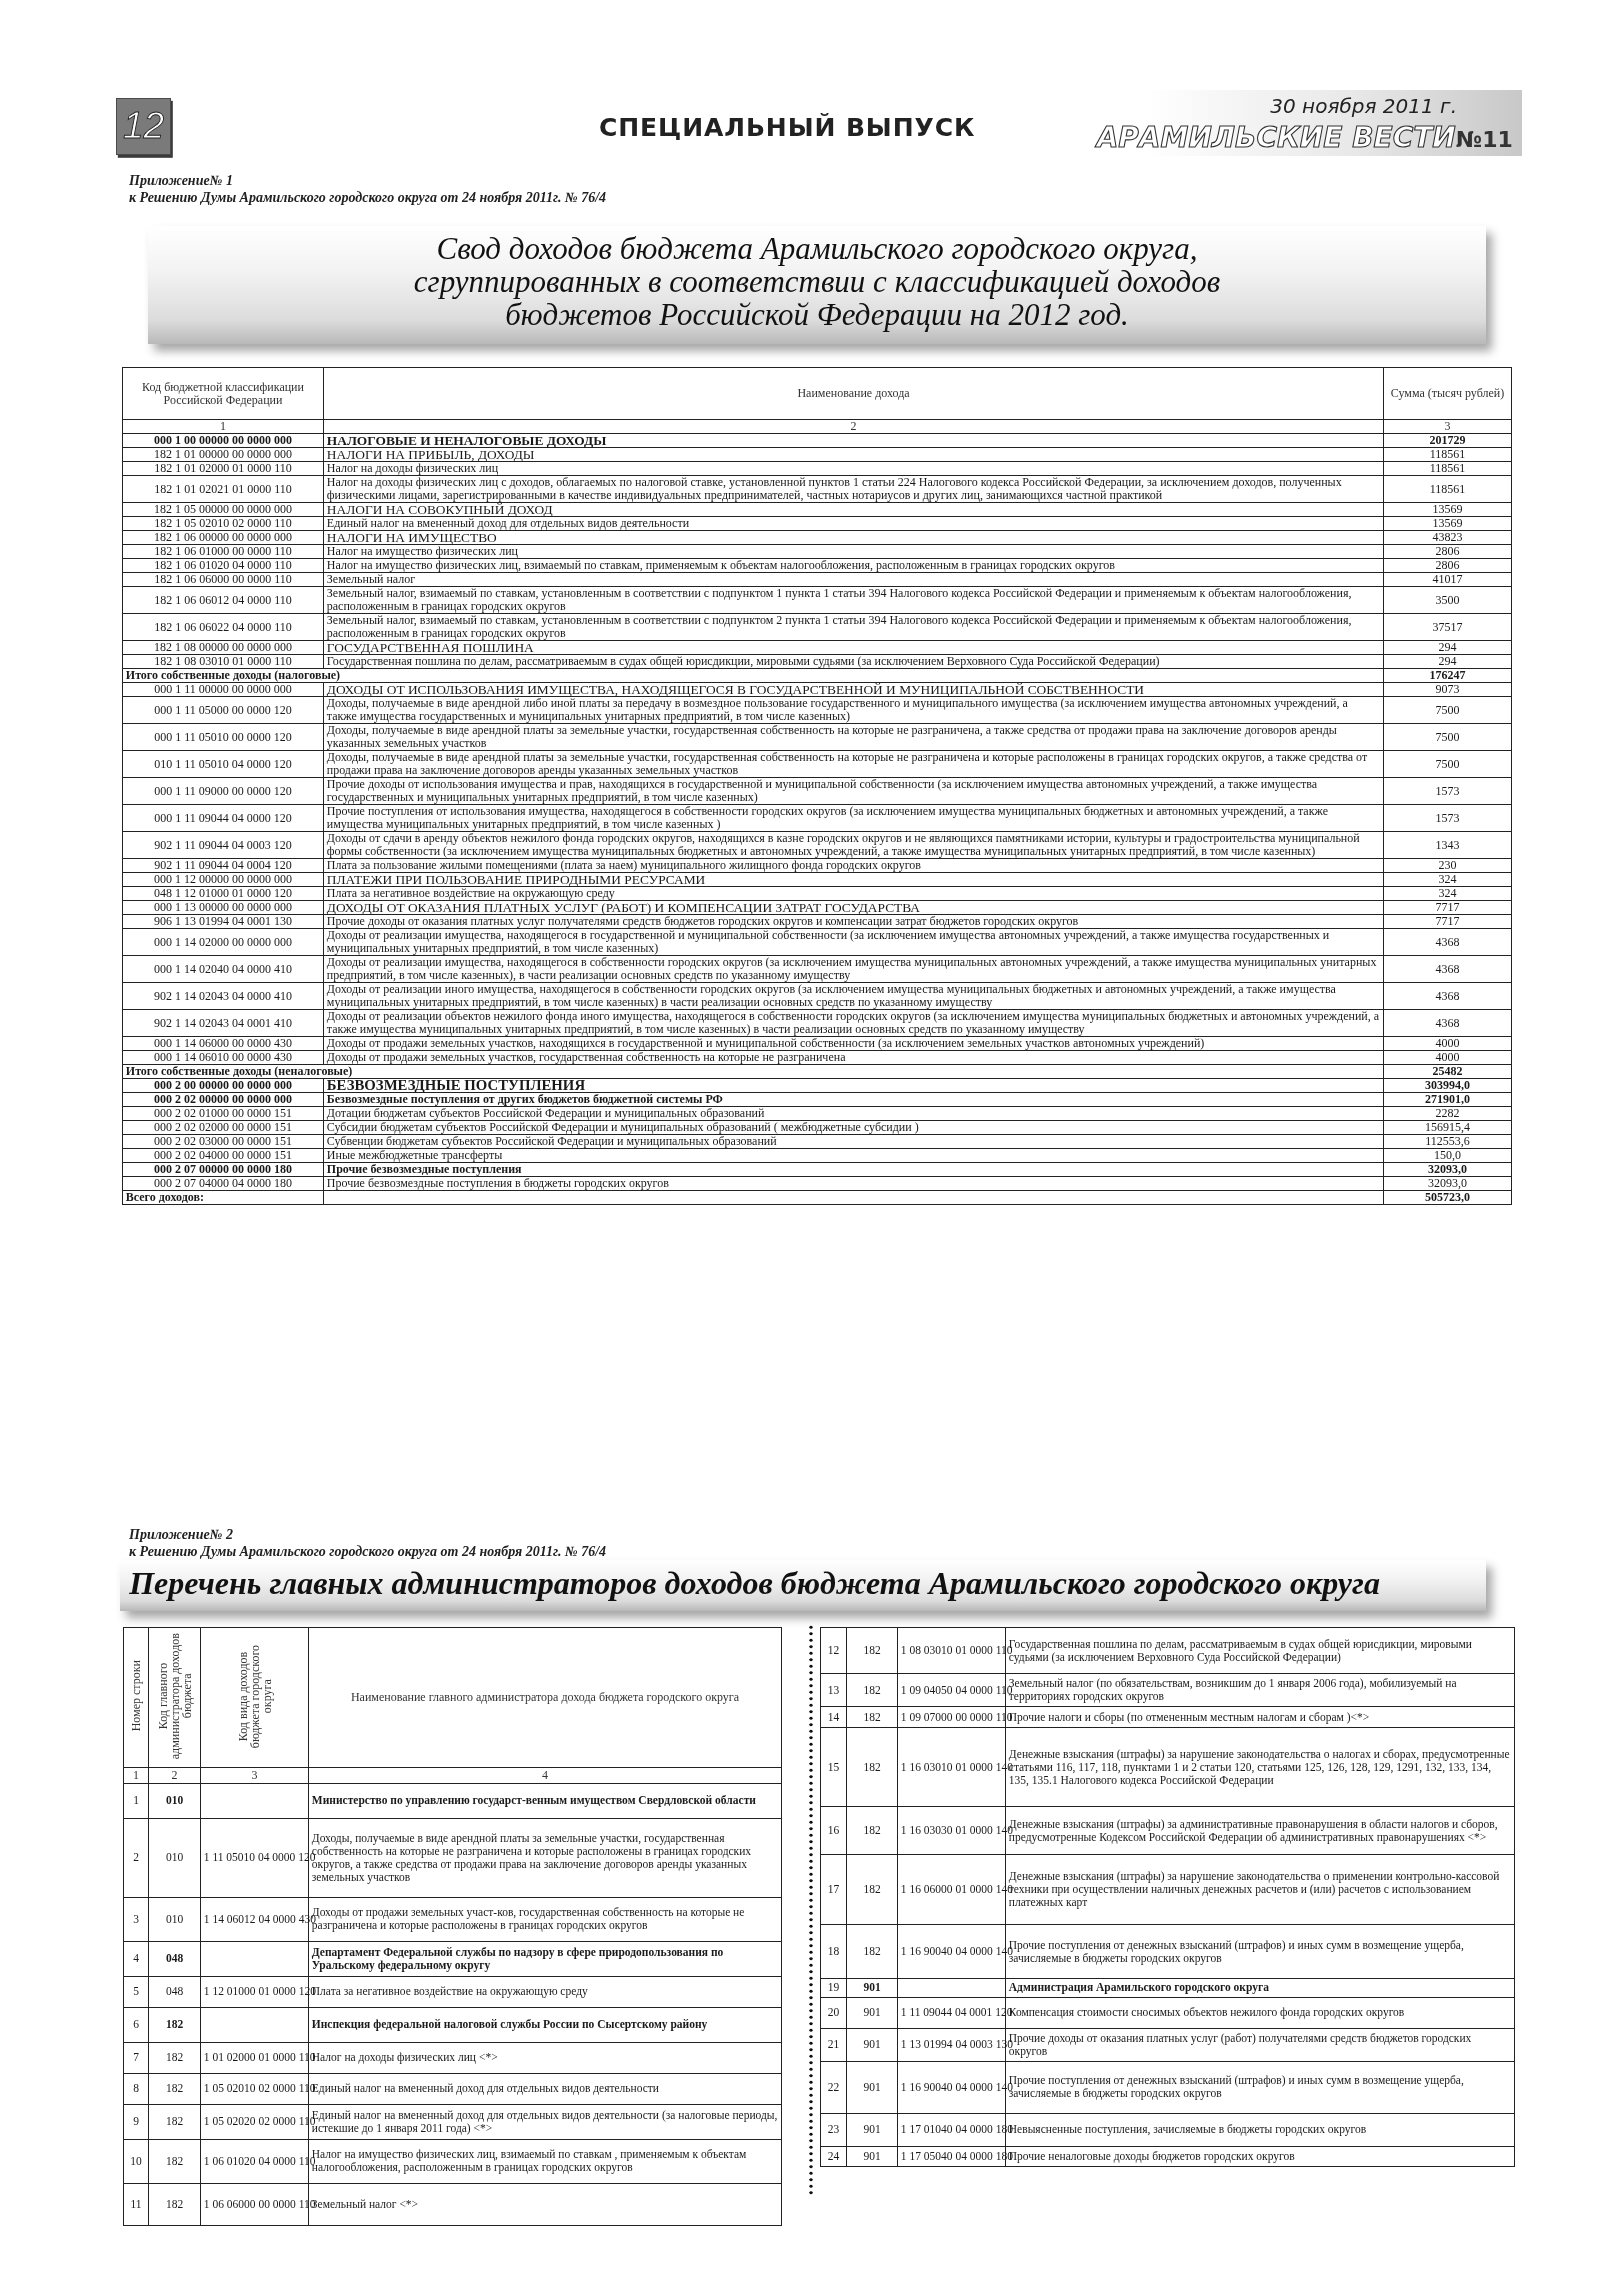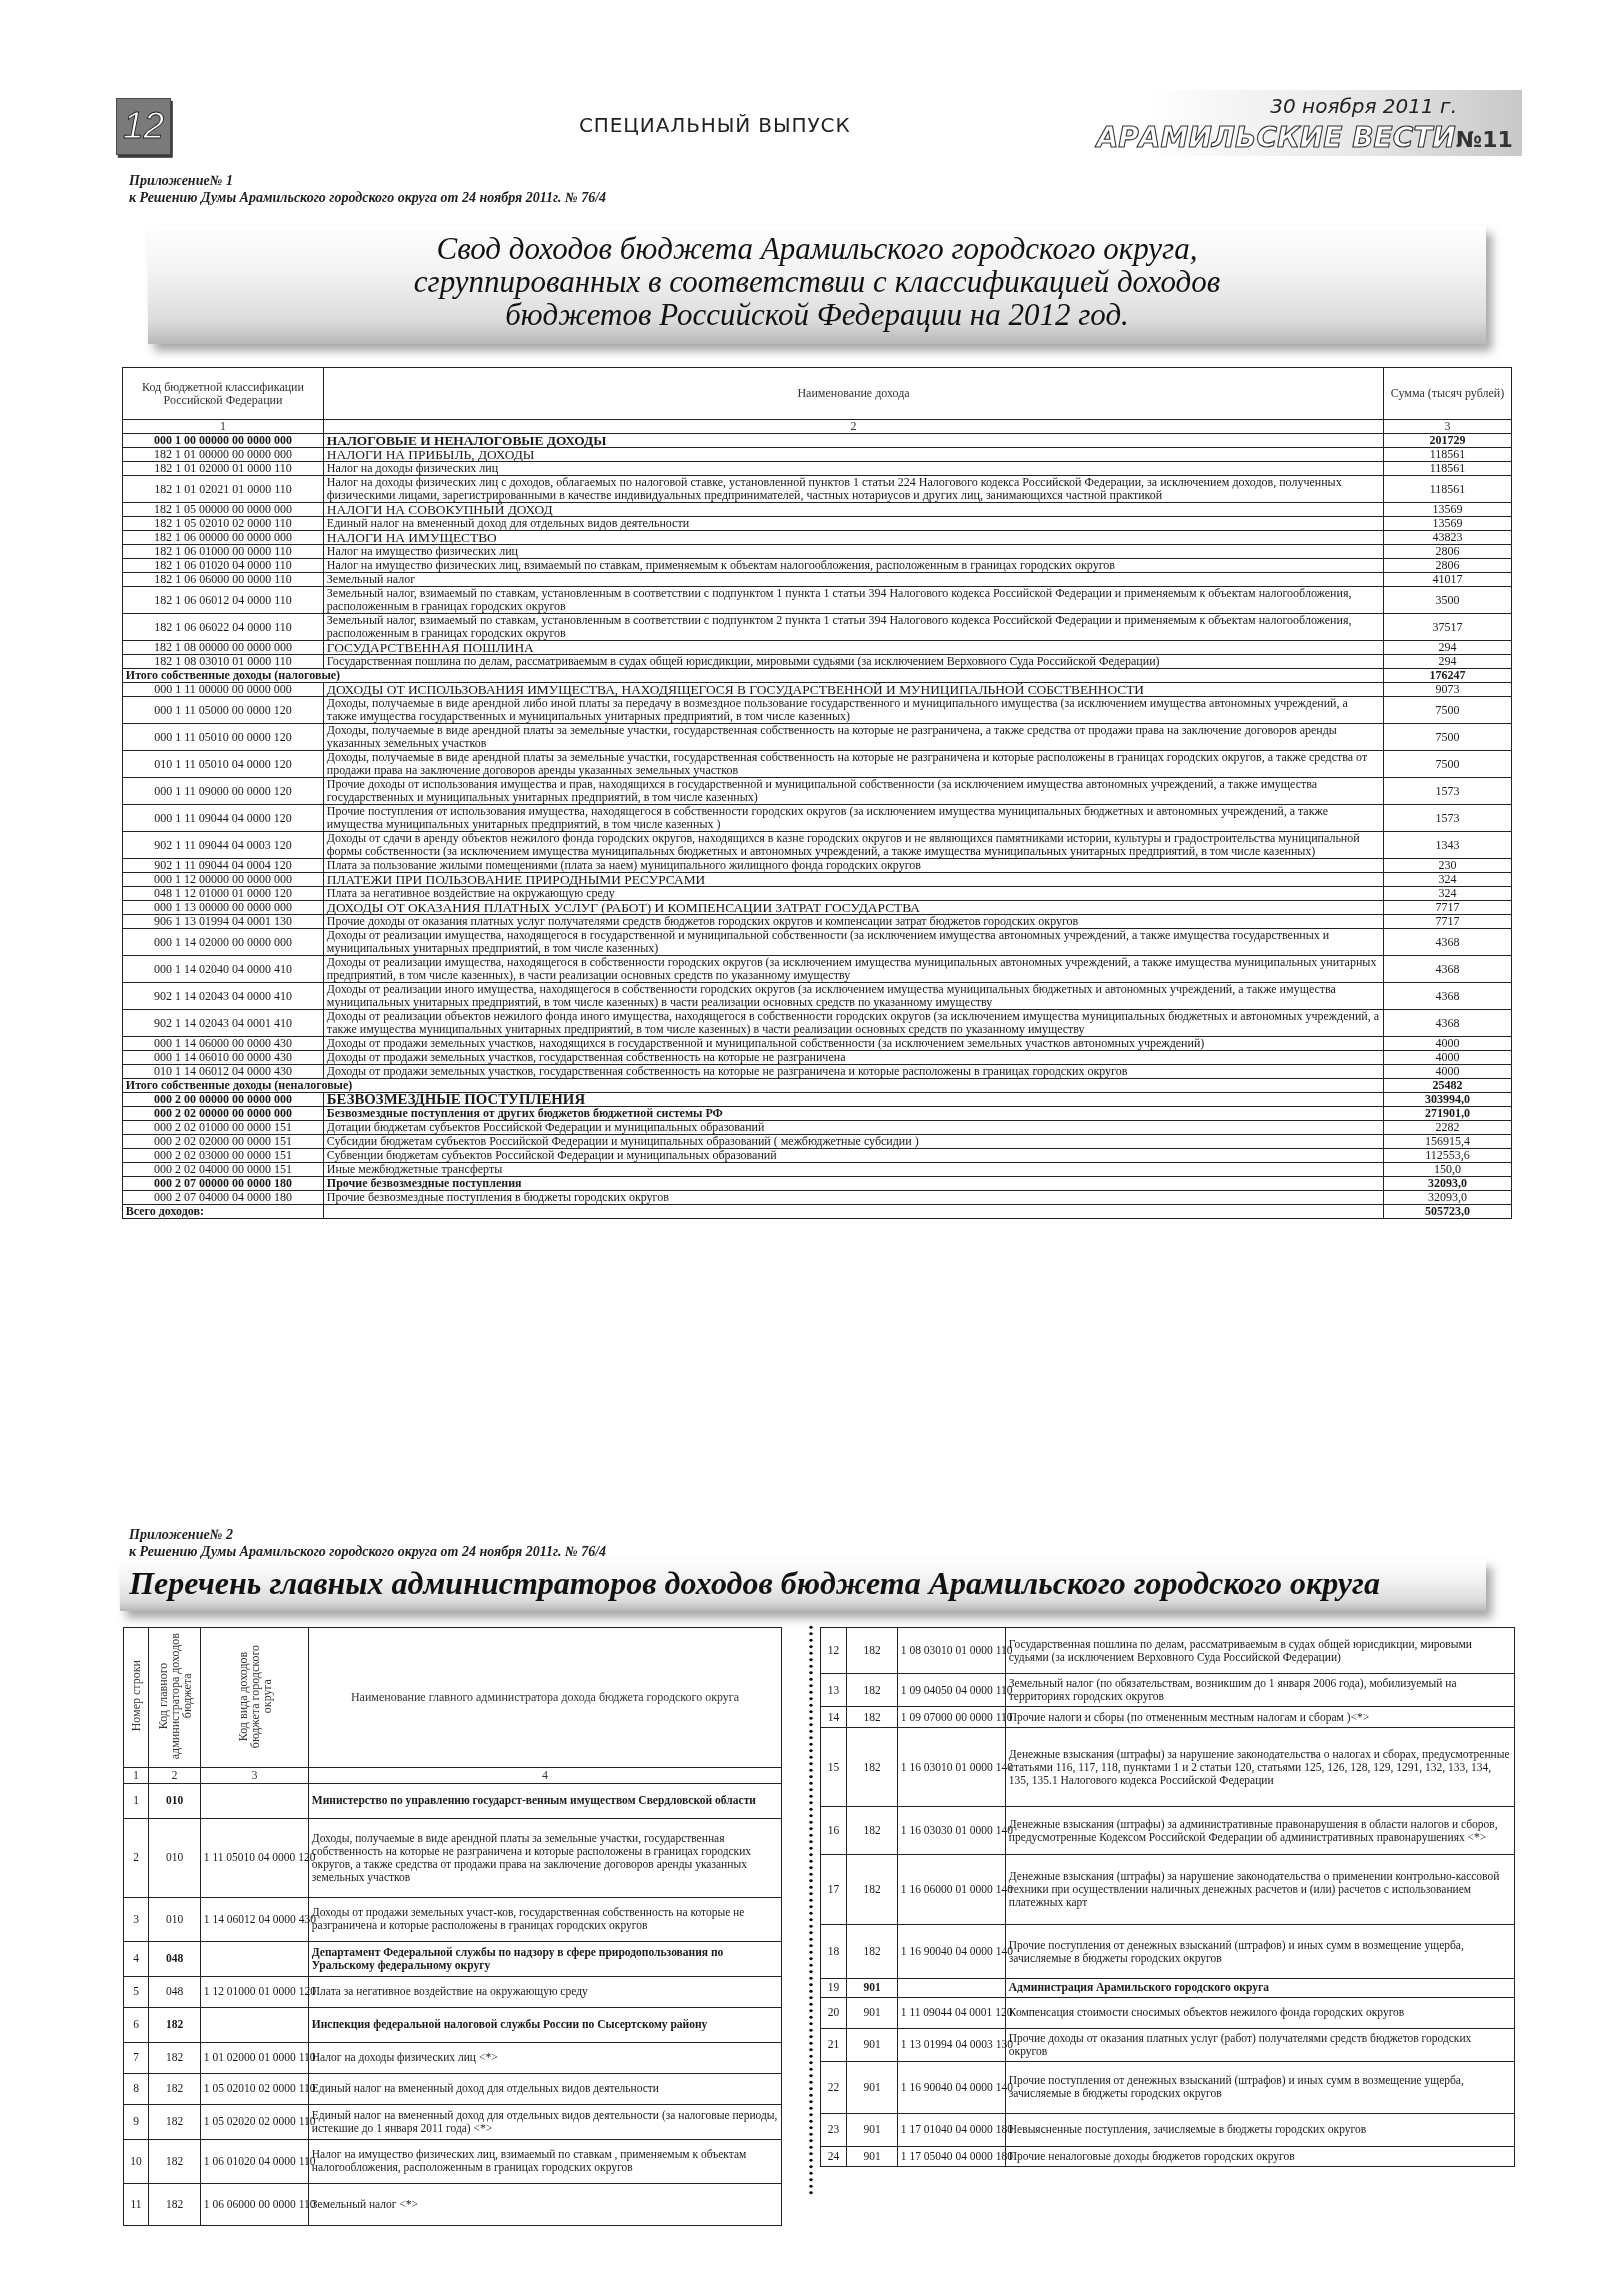--- a/index.html
+++ b/index.html
@@ -1,21 +1,21 @@
 <!DOCTYPE html>
 <html style="font-size:14.8px"><head>
 <meta charset="utf-8">
 <style>
   * { box-sizing: border-box; margin: 0; padding: 0; }
   html, body { width: 1619px; height: 2290px; background: #ffffff; }
   body { position: relative; font-family: "Liberation Serif", serif; color: #1a1a1a; overflow: hidden; }
 
   
   .page-num { position: absolute; left: 116px; top: 98px; width: 55px; height: 57px; background: #7a7a7a; border: 1.8px solid #4a4a4a; box-shadow: 1.8px 2.8px 0 #3a3a3a; color: #fff; font-family: "Liberation Sans", sans-serif; font-size: 37px; text-align: center; line-height: 54px; -webkit-text-stroke: 0.9px #222; font-style: italic; }
-  .issue-label { position: absolute; left: 579px; top: 113px; font-family: "DejaVu Sans", sans-serif; font-size: 20px; letter-spacing: 0.9px; color: #222; }
+  .issue-label { position: absolute; left: 599px; top: 113px; font-family: "DejaVu Sans", sans-serif; font-size: 25px; letter-spacing: 0.9px; color: #222; font-weight: bold; }
   .masthead { position: absolute; left: 1144px; top: 90px; width: 378px; height: 66px; background: linear-gradient(90deg, rgba(255,255,255,0) 0%, rgba(230,230,230,0.9) 55%, #c8c8c8 100%); }
   .masthead-date { position: absolute; right: 65px; top: 3.7px; font-family: "DejaVu Sans", sans-serif; font-style: italic; font-size: 20px; color: #222; }
   .masthead-title { position: absolute; right: 9.2px; top: 31px; font-family: "DejaVu Sans", sans-serif; font-weight: bold; font-style: italic; font-size: 28px; color: #fff; -webkit-text-stroke: 1.1px #333; letter-spacing: 0px; white-space: nowrap; }
   .masthead-title .no { font-size: 22px; color: #333; -webkit-text-stroke: 0; font-style: normal; }
 
   .appendix-note { position: absolute; left: 129px; font-style: italic; font-weight: bold; font-size: 14px; line-height: 16.6px; color: #222; }
 
   .banner { position: absolute; left: 148px; width: 1338px; background: linear-gradient(180deg, #ffffff 0%, #f2f2f2 40%, #dcdcdc 80%, #b8b8b8 100%); box-shadow: 5.5px 7.4px 9.2px rgba(0,0,0,0.35); }
   .banner-1 { top: 226px; height: 118px; }
   .banner-1 .banner-text { font-style: italic; font-weight: normal; font-size: 31px; line-height: 33px; text-align: center; padding-top: 5.5px; color: #111; }
@@ -244,25 +244,20 @@
         <td class="amt">4368</td>
       </tr>
       <tr>
         <td class="code">000 1 14 06000 00 0000 430</td>
         <td class="">Доходы от продажи земельных участков, находящихся в государственной и муниципальной собственности (за исключением земельных участков автономных учреждений)</td>
         <td class="amt">4000</td>
       </tr>
       <tr>
         <td class="code">000 1 14 06010 00 0000 430</td>
         <td class="">Доходы от продажи земельных участков, государственная собственность на которые не разграничена</td>
-        <td class="amt">4000</td>
-      </tr>
-      <tr>
-        <td class="code">010 1 14 06012 04 0000 430</td>
-        <td class="">Доходы от  продажи земельных участков, государственная собственность на которые не разграничена и которые расположены в границах городских округов</td>
         <td class="amt">4000</td>
       </tr>
       <tr class="bold">
         <td colspan="2">Итого собственные доходы (неналоговые)</td>
         <td class="amt">25482</td>
       </tr>
       <tr class="bold">
         <td class="code">000 2 00 00000 00 0000 000</td>
         <td class="big">БЕЗВОЗМЕЗДНЫЕ ПОСТУПЛЕНИЯ</td>
         <td class="amt">303994,0</td>

